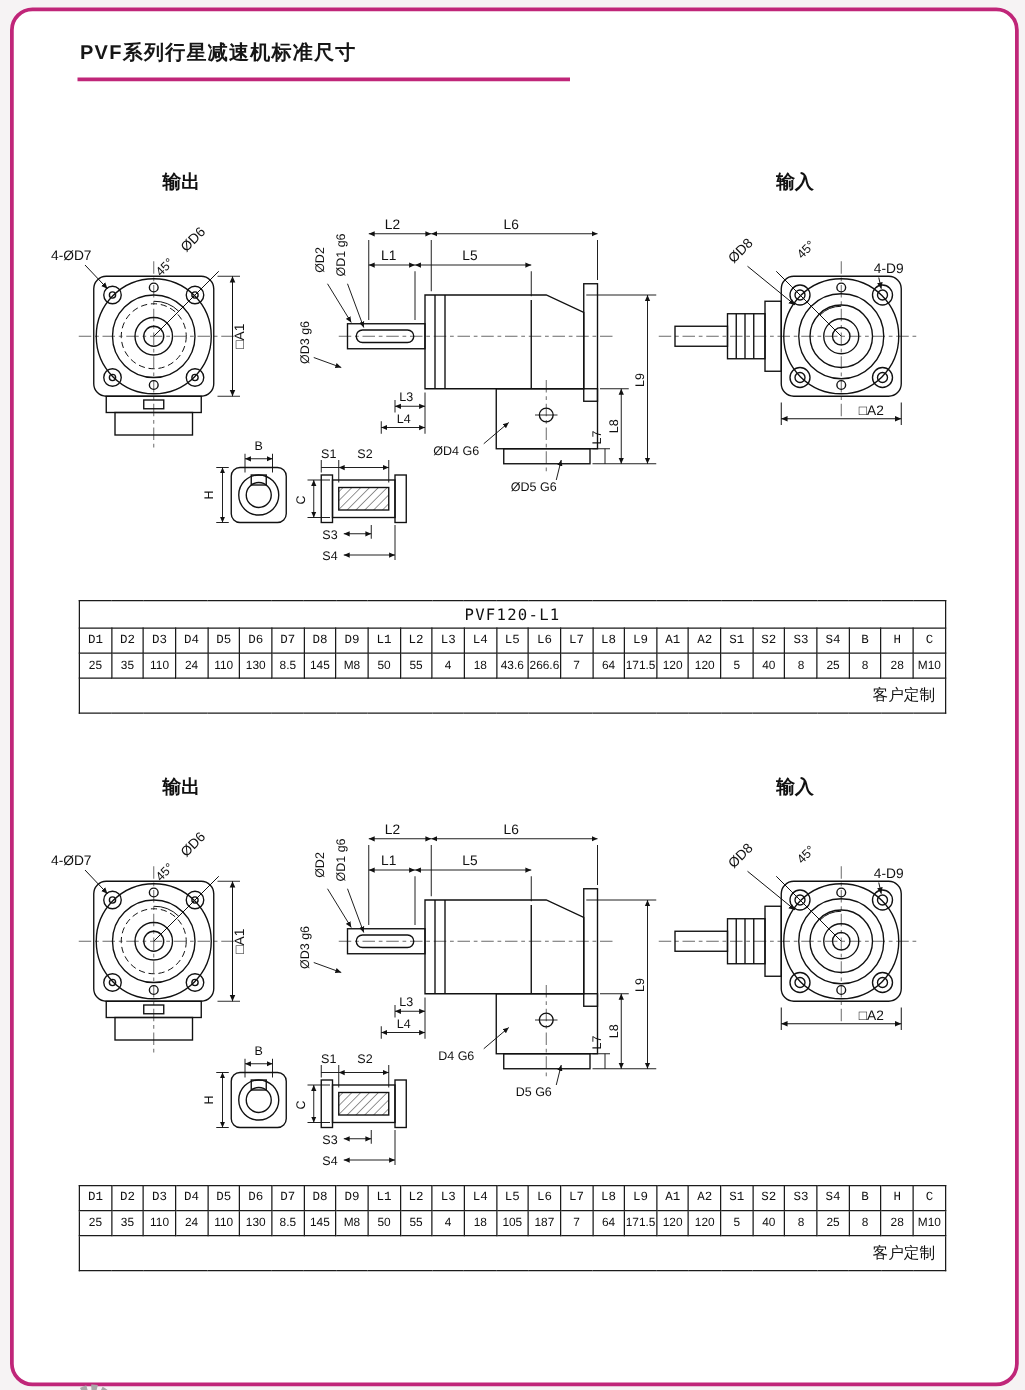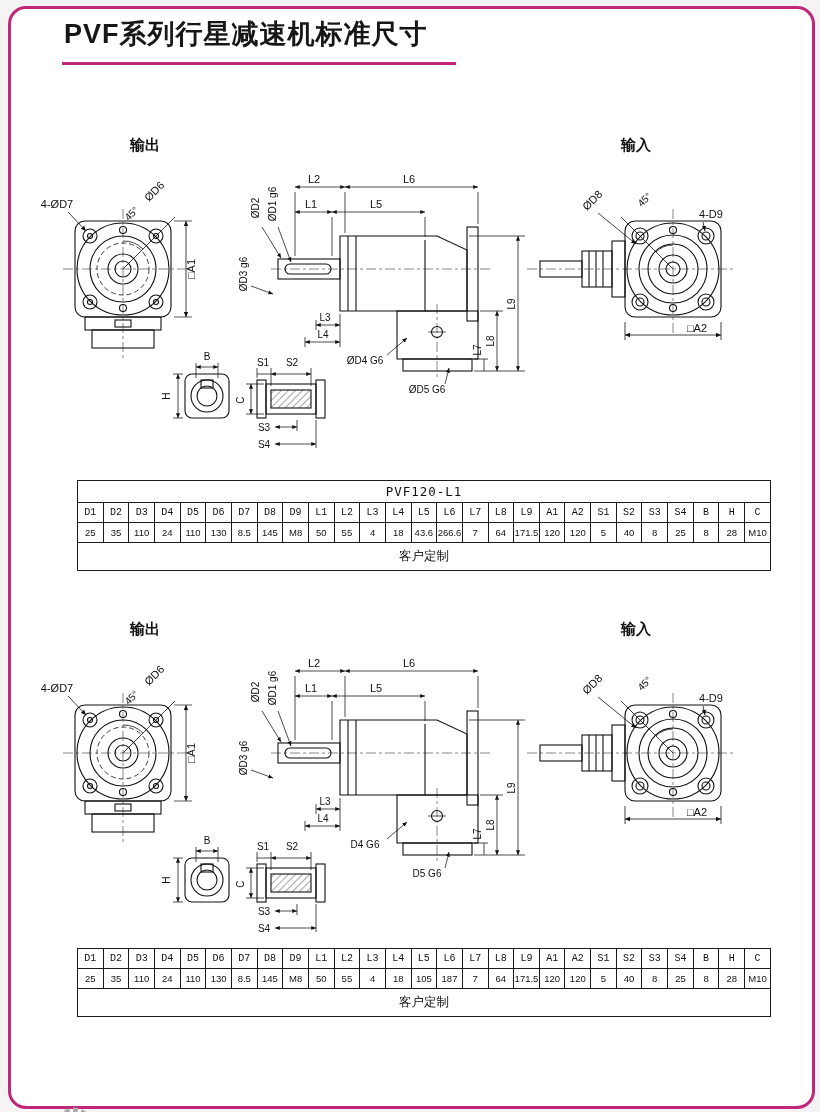--- a/index.html
+++ b/index.html
@@ -7,38 +7,38 @@
     width:820px;height:1112px;position:relative;overflow:hidden;
     background:#f6f3f4;
     font-family:"Liberation Sans","DejaVu Sans",sans-serif;
     color:#141414;
   }
   .frame{
     position:absolute;left:8px;top:6px;width:801px;height:1097px;
     background:#ffffff;border:3px solid #c02679;border-radius:18px;
   }
   .page-title{
-    position:absolute;left:64px;top:16px;font-size:27px;font-weight:bold;
+    position:absolute;left:64px;top:32px;font-size:16px;font-weight:bold;
     letter-spacing:1px;color:#161616;
   }
   .title-rule{
     position:absolute;left:62px;top:62px;width:394px;height:3px;background:#c02679;
   }
   .drawing{position:absolute;left:35px;width:724px;height:332px}
   #d1{top:134px}
   #d2{top:618px}
-  .tblwrap{position:absolute;left:77px;width:694px}
+  .tblwrap{position:absolute;left:63px;width:694px}
   #t1{top:480px}
   #t2{top:948px}
   table{width:100%;border-collapse:collapse;table-layout:fixed}
   td{border:1px solid #1b1b1b;text-align:center;color:#111;white-space:nowrap}
   td.tt{font-size:12.5px;padding:3px 0;font-family:"DejaVu Sans Mono","Liberation Mono",monospace;letter-spacing:1px}
   td.th{font-size:10px;padding:4px 0;font-family:Liberation Mono, monospace}
   td.tv{font-size:9.5px;padding:4px 0}
-  td.tf{text-align:center;padding:5px 8px;font-size:12.5px}
+  td.tf{text-align:right;padding:5px 8px;font-size:12.5px}
   .footer{position:absolute;left:40px;top:1100px;width:720px;height:56px}
   svg text{user-select:none}
 </style>
 </head>
 <body>
 
 <div class="frame"></div>
 
 <div class="page-title">PVF系列行星减速机标准尺寸</div>
 <div class="title-rule"></div>

